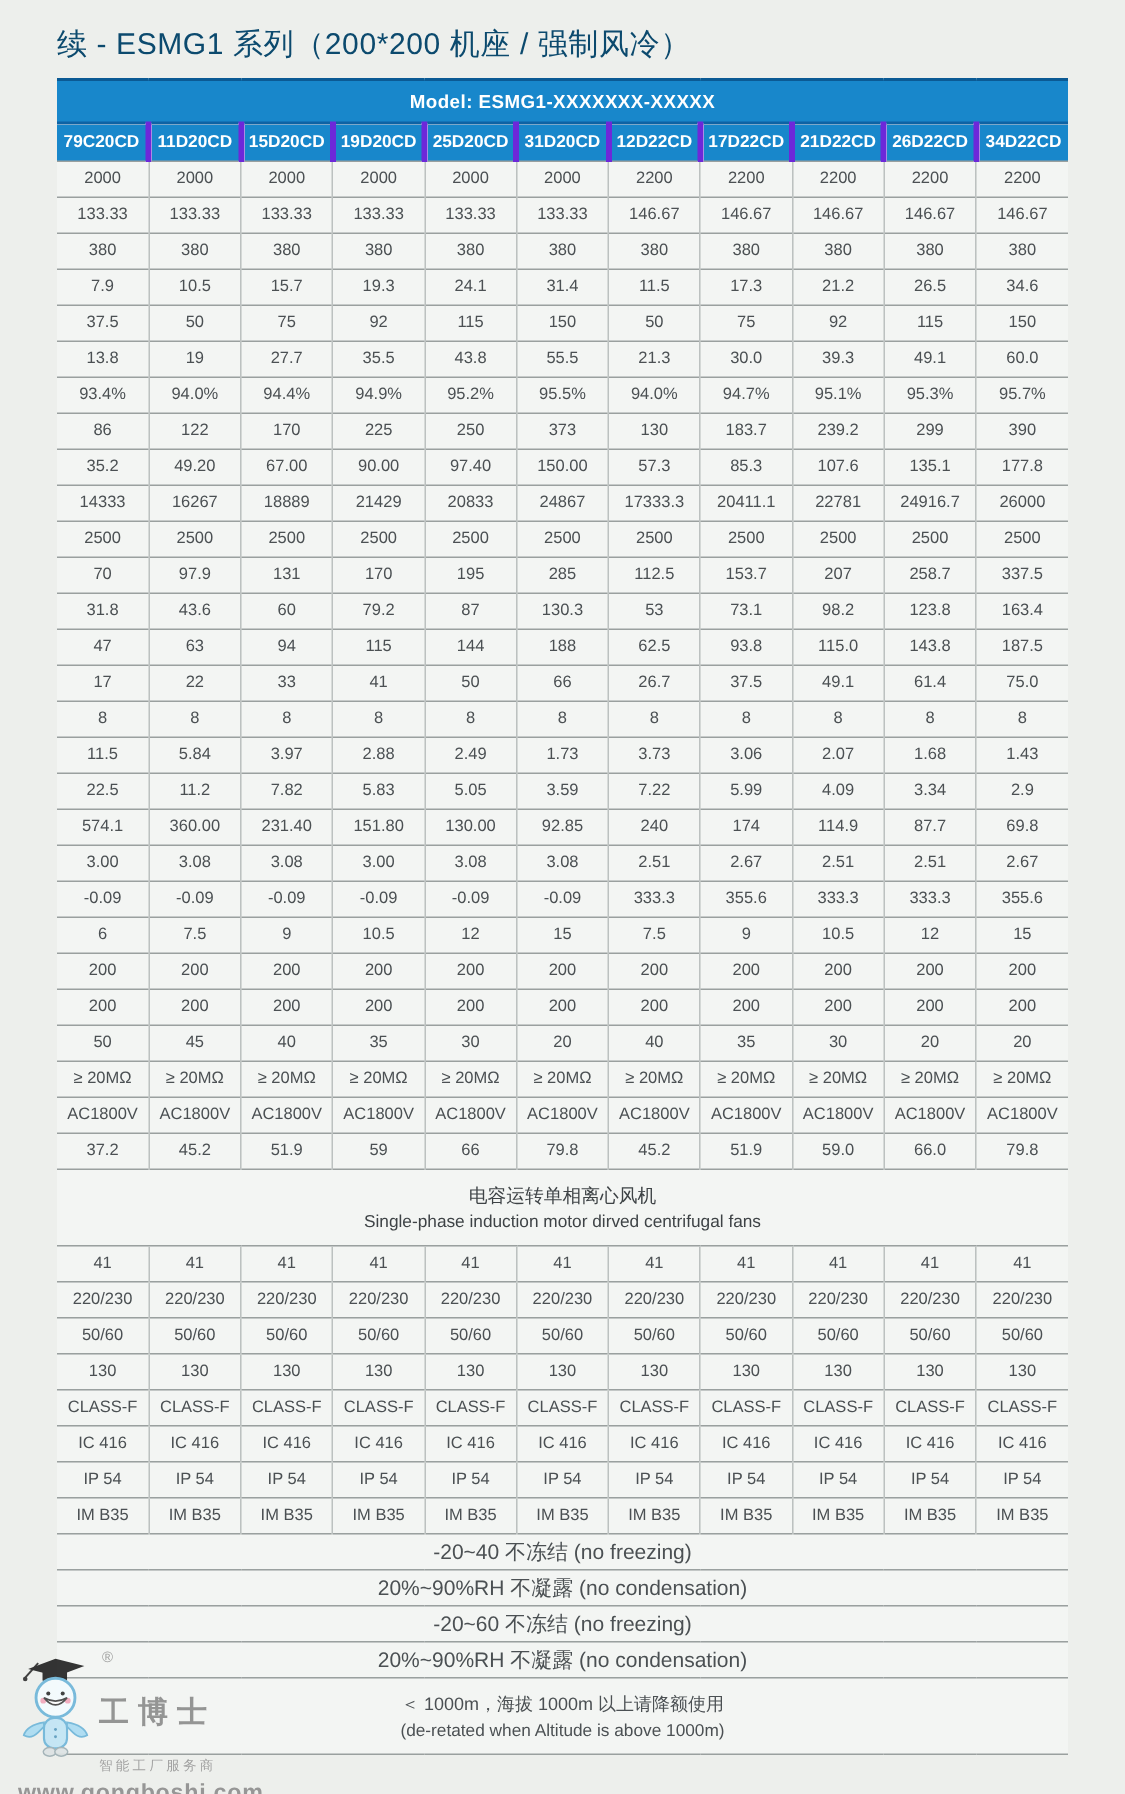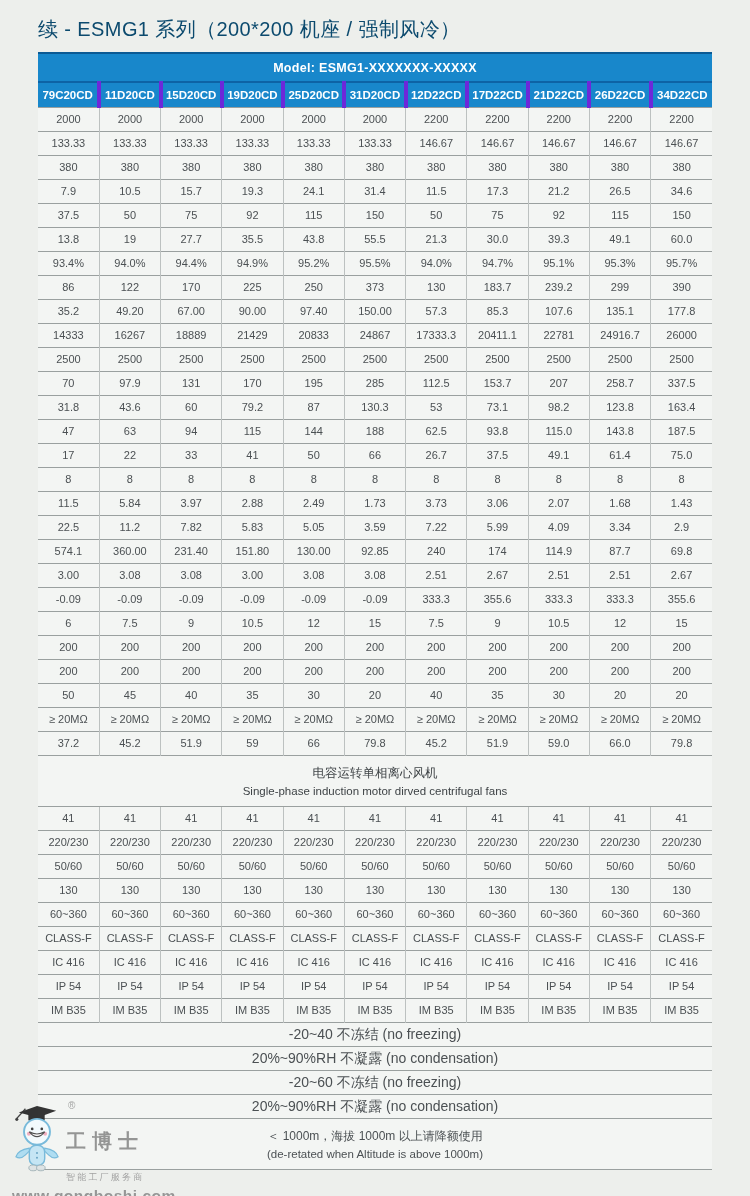--- a/index.html
+++ b/index.html
@@ -414,20 +414,33 @@
           <td>≥ 20MΩ</td>
           <td>≥ 20MΩ</td>
           <td>≥ 20MΩ</td>
           <td>≥ 20MΩ</td>
           <td>≥ 20MΩ</td>
           <td>≥ 20MΩ</td>
           <td>≥ 20MΩ</td>
           <td>≥ 20MΩ</td>
         </tr>
         <tr>
+          <td>AC1800V</td>
+          <td>AC1800V</td>
+          <td>AC1800V</td>
+          <td>AC1800V</td>
+          <td>AC1800V</td>
+          <td>AC1800V</td>
+          <td>AC1800V</td>
+          <td>AC1800V</td>
+          <td>AC1800V</td>
+          <td>AC1800V</td>
+          <td>AC1800V</td>
+        </tr>
+        <tr>
           <td>37.2</td>
           <td>45.2</td>
           <td>51.9</td>
           <td>59</td>
           <td>66</td>
           <td>79.8</td>
           <td>45.2</td>
           <td>51.9</td>
           <td>59.0</td>
           <td>66.0</td>
@@ -489,33 +502,20 @@
           <td>130</td>
           <td>130</td>
           <td>130</td>
           <td>130</td>
           <td>130</td>
           <td>130</td>
           <td>130</td>
           <td>130</td>
           <td>130</td>
           <td>130</td>
-        </tr>
-        <tr>
-          <td>60~360</td>
-          <td>60~360</td>
-          <td>60~360</td>
-          <td>60~360</td>
-          <td>60~360</td>
-          <td>60~360</td>
-          <td>60~360</td>
-          <td>60~360</td>
-          <td>60~360</td>
-          <td>60~360</td>
-          <td>60~360</td>
         </tr>
         <tr>
           <td>CLASS-F</td>
           <td>CLASS-F</td>
           <td>CLASS-F</td>
           <td>CLASS-F</td>
           <td>CLASS-F</td>
           <td>CLASS-F</td>
           <td>CLASS-F</td>
           <td>CLASS-F</td>

